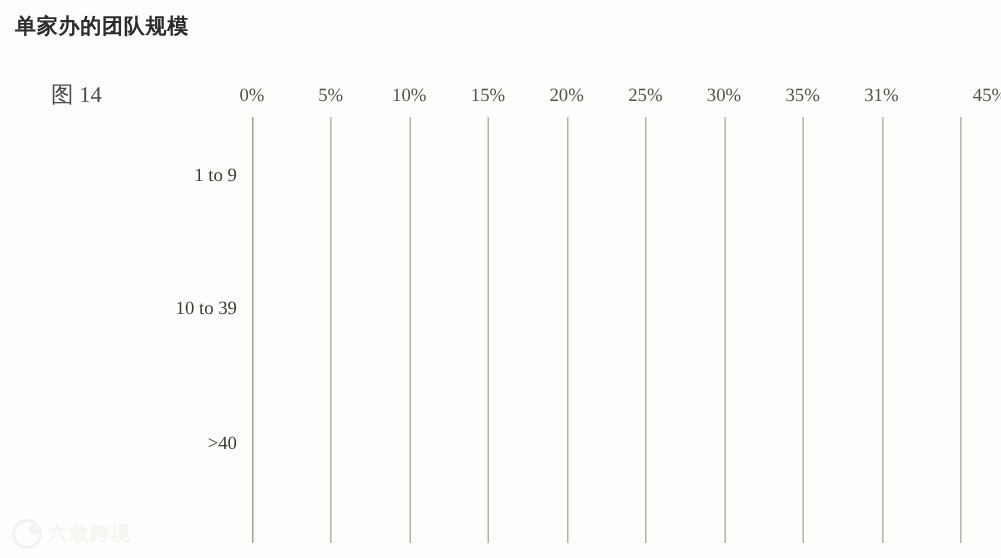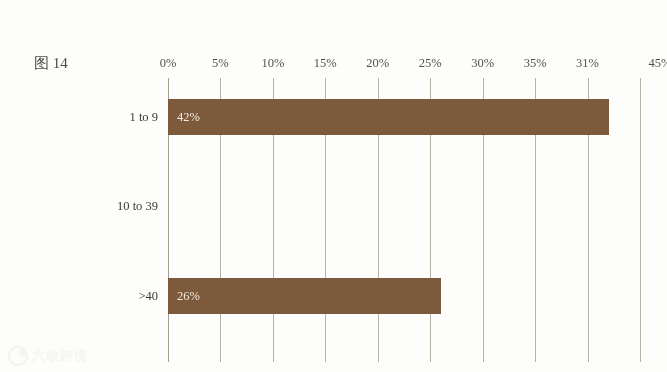--- a/index.html
+++ b/index.html
@@ -94,20 +94,21 @@
     font-size:13px;font-weight:bold;color:#e0e0dc;
     letter-spacing:1px;
     white-space:nowrap;
   }
 </style>
 </head>
 <body>
 
 <div id="page">
 
+  <div class="chart-title">单家办的团队规模</div>
   <div class="fig-label">图 14</div>
 
   <div class="plot" id="plot">
       <div class="gridline axis" style="left: 0px;"></div>
       <div class="tick-label" style="left: 0px;">0%</div>
       <div class="gridline" style="left: 52.4444px;"></div>
       <div class="tick-label" style="left: 52.4444px;">5%</div>
       <div class="gridline" style="left: 104.889px;"></div>
       <div class="tick-label" style="left: 104.889px;">10%</div>
       <div class="gridline" style="left: 157.333px;"></div>
@@ -117,32 +118,22 @@
       <div class="gridline" style="left: 262.222px;"></div>
       <div class="tick-label" style="left: 262.222px;">25%</div>
       <div class="gridline" style="left: 314.667px;"></div>
       <div class="tick-label" style="left: 314.667px;">30%</div>
       <div class="gridline" style="left: 367.111px;"></div>
       <div class="tick-label" style="left: 367.111px;">35%</div>
       <div class="gridline" style="left: 419.556px;"></div>
       <div class="tick-label" style="left: 419.556px;">31%</div>
       <div class="gridline" style="left: 472px;"></div>
       <div class="tick-label" style="left: 444px; margin-left: 48px;">45%</div>
-      <div class="bar-row" style="top: 21px; width: 472px;">
-        <div class="bar" style="width: 440.533px; background: rgb(126, 90, 60);">
-          <span class="bar-value">42%</span>
-        </div>
-      </div>
       <div class="cat" style="top: 39px; left: -10px; transform: translate(-100%, -50%);">1 to 9</div>
       <div class="cat" style="top: 128px; left: -10px; transform: translate(-100%, -50%);">10 to 39</div>
-      <div class="bar-row" style="top: 200px; width: 472px;">
-        <div class="bar" style="width: 272.711px; background: rgb(126, 90, 60);">
-          <span class="bar-value">26%</span>
-        </div>
-      </div>
       <div class="cat" style="top: 218px; left: -10px; transform: translate(-100%, -50%);">&gt;40</div>
     </div>
 
   <div class="watermark">
     <span class="wm-mark"></span>
     <span class="wm-text">六敢跨境</span>
   </div>
 
 </div>
 

